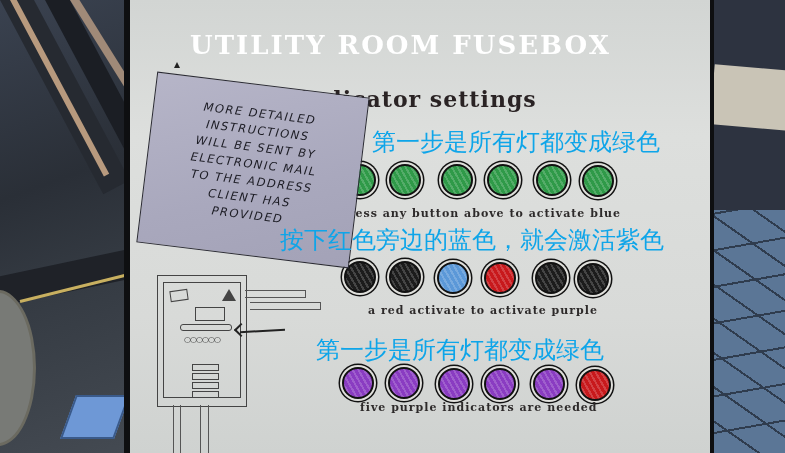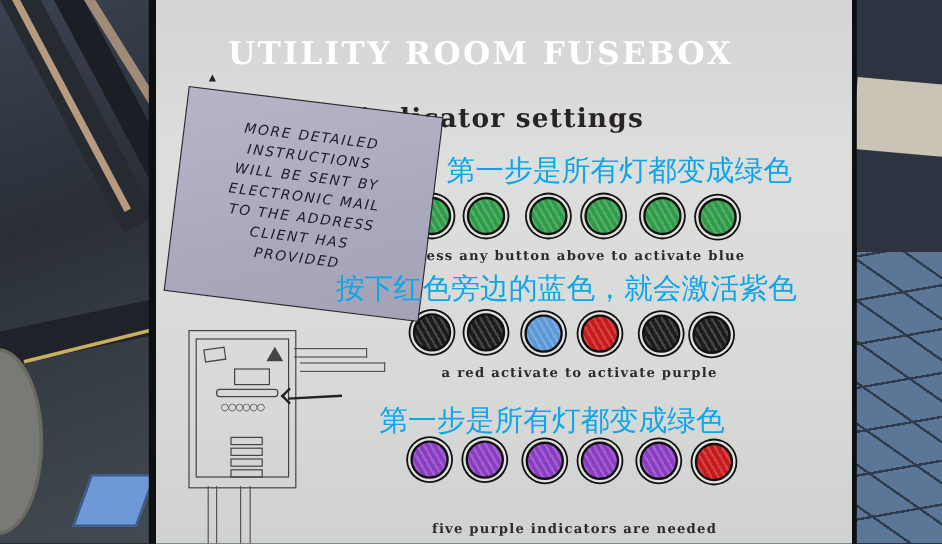--- a/index.html
+++ b/index.html
@@ -91,21 +91,21 @@
 
 <div class="cn" style="left:316px;top:334px;">第一步是所有灯都变成绿色</div>
 <div>
   <div class="ind" style="left: 342px; top: 367px; background: rgb(138, 60, 194);"></div>
   <div class="ind" style="left: 388px; top: 367px; background: rgb(138, 60, 194);"></div>
   <div class="ind" style="left: 438px; top: 368px; background: rgb(138, 60, 194);"></div>
   <div class="ind" style="left: 484px; top: 368px; background: rgb(138, 60, 194);"></div>
   <div class="ind" style="left: 533px; top: 368px; background: rgb(138, 60, 194);"></div>
   <div class="ind" style="left: 579px; top: 369px; background: rgb(200, 25, 28);"></div>
 </div>
-<div class="caption" style="left:360px;top:434px;width:230px;text-align:center;">
+<div class="caption" style="left:360px;top:401px;width:230px;text-align:center;">
   <div>five purple indicators are needed</div>
 </div>
 
 <div>
   <div class="box"></div>
   <div class="box-inner"></div>
   <div style="position:absolute;left:170px;top:290px;width:16px;height:9px;border:1px solid #444;transform:rotate(-8deg);"></div>
   <div style="position:absolute;left:222px;top:289px;width:0;height:0;border-left:7px solid transparent;border-right:7px solid transparent;border-bottom:12px solid #444;"></div>
   <div style="position:absolute;left:195px;top:307px;width:28px;height:12px;border:1px solid #444;"></div>
   <div style="position:absolute;left:180px;top:324px;width:50px;height:5px;border:1px solid #444;border-radius:3px;"></div>

